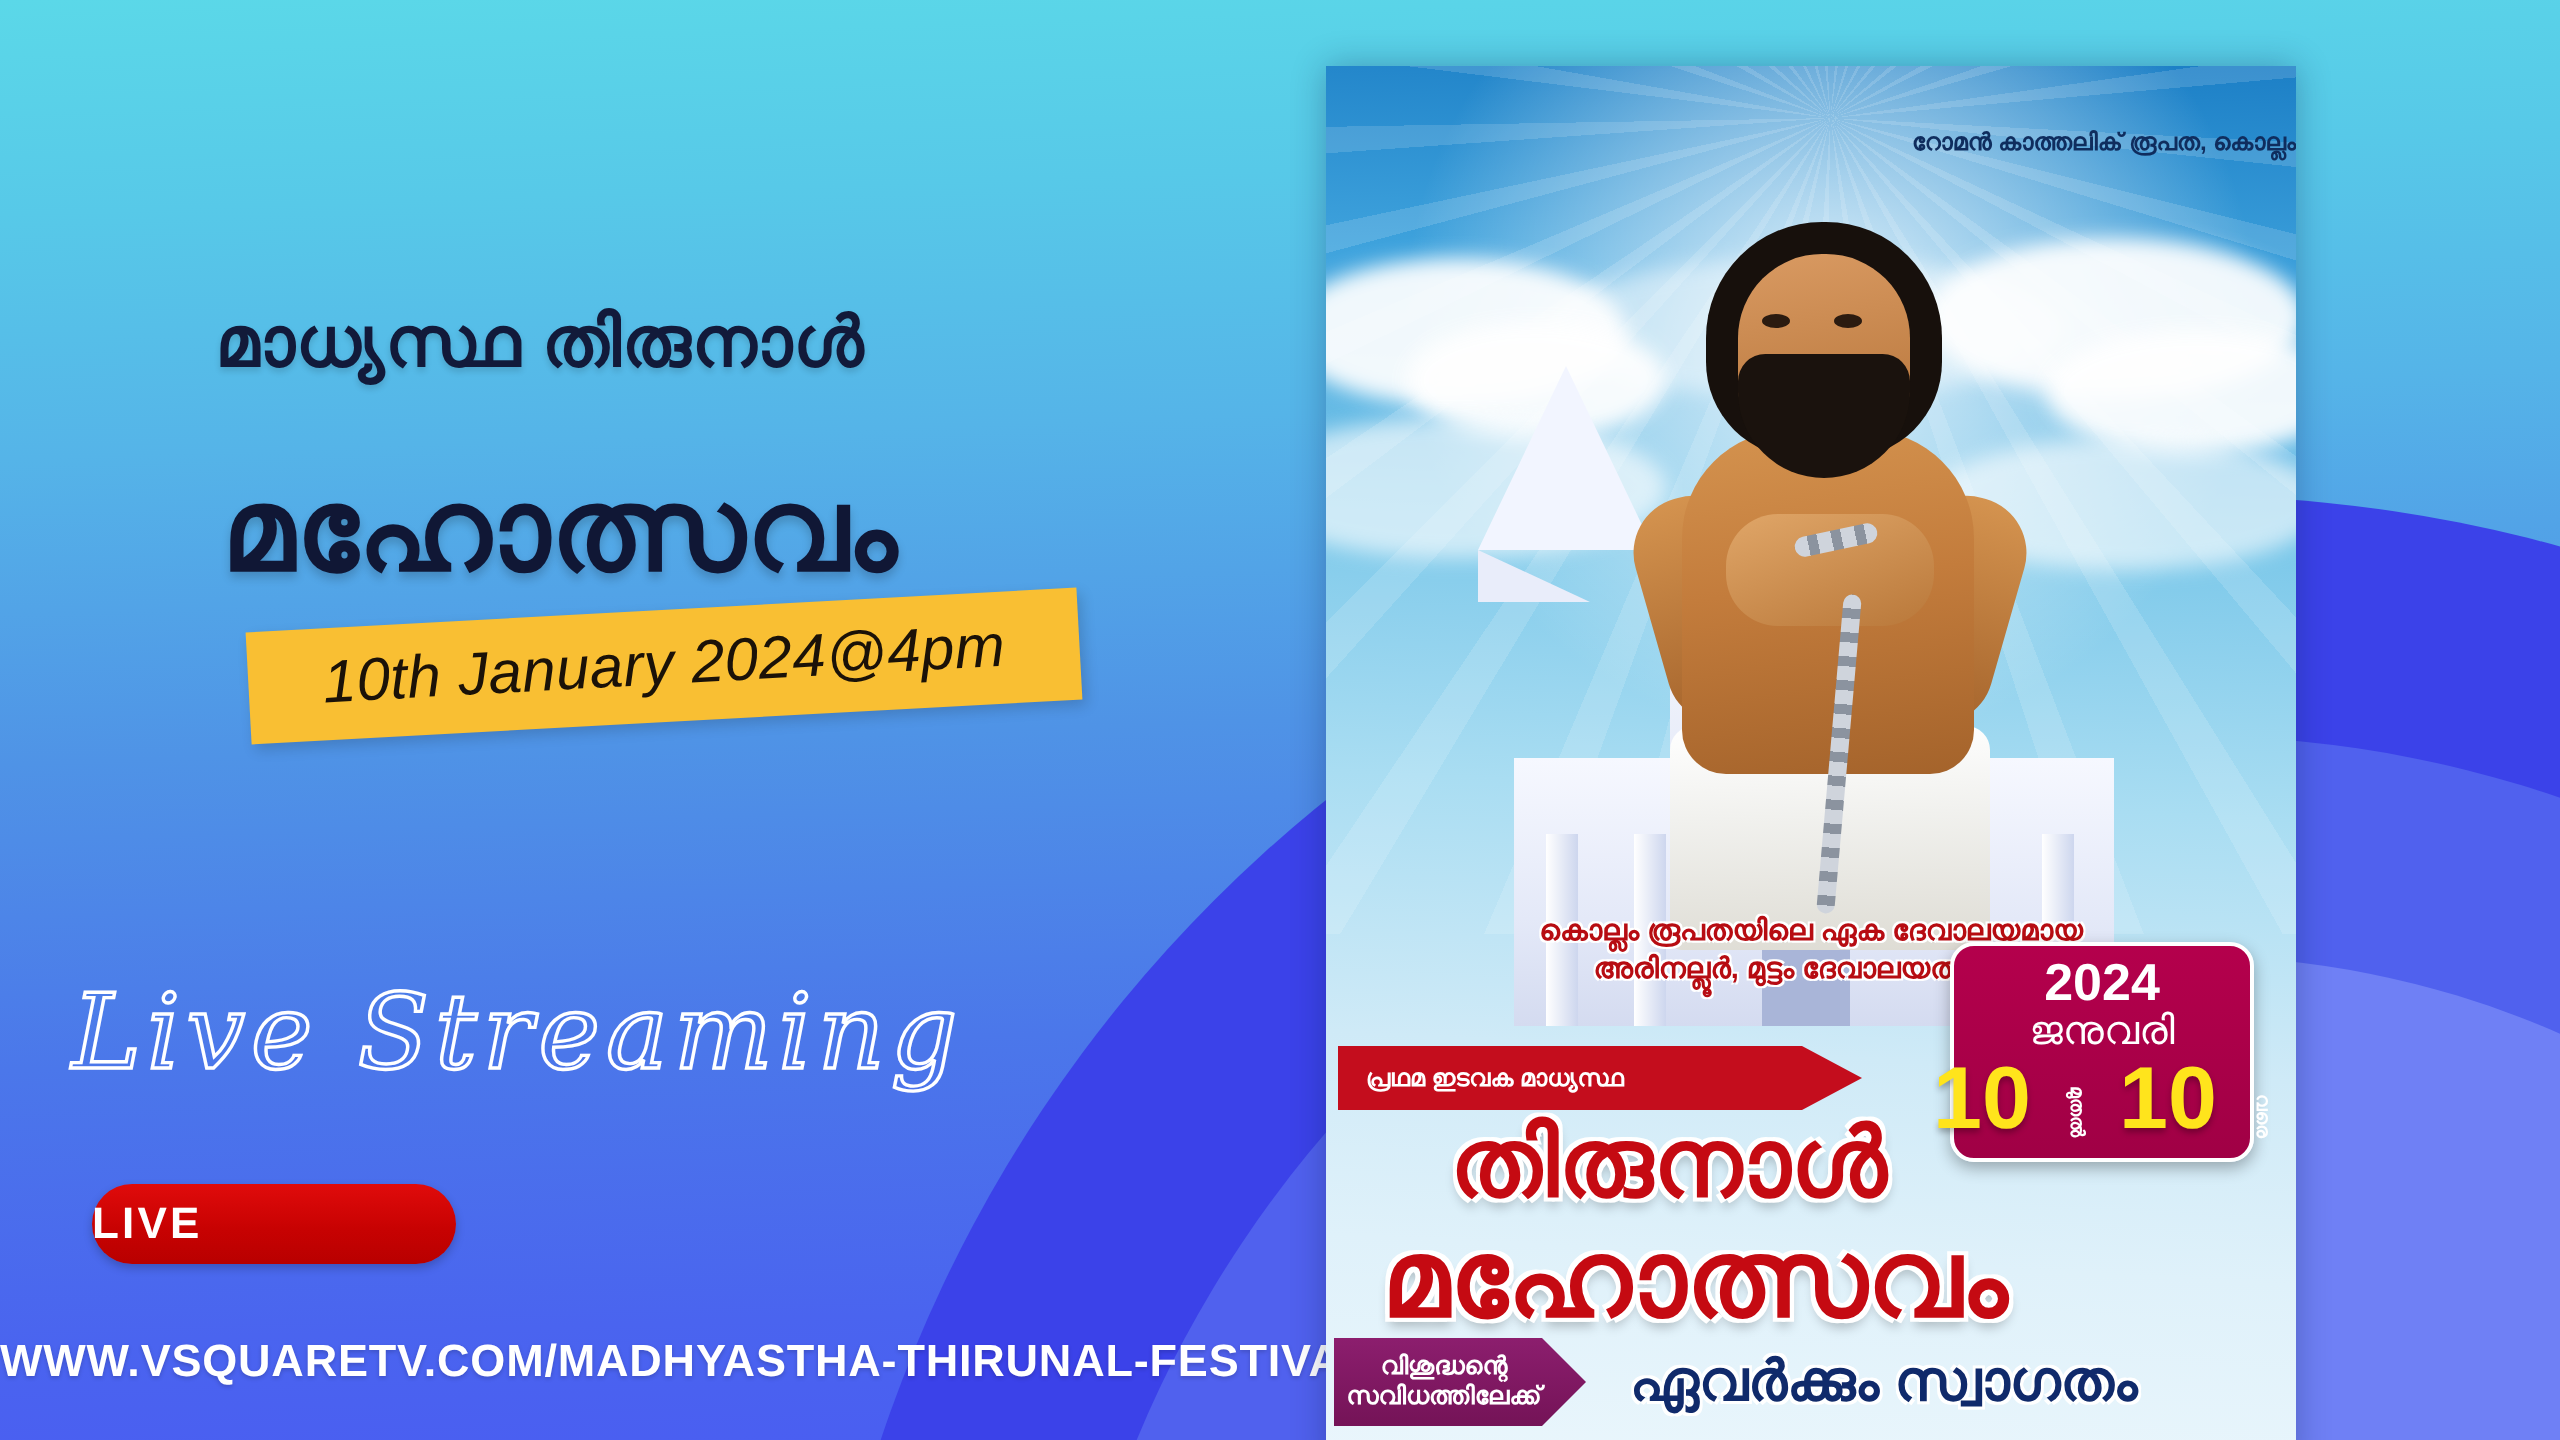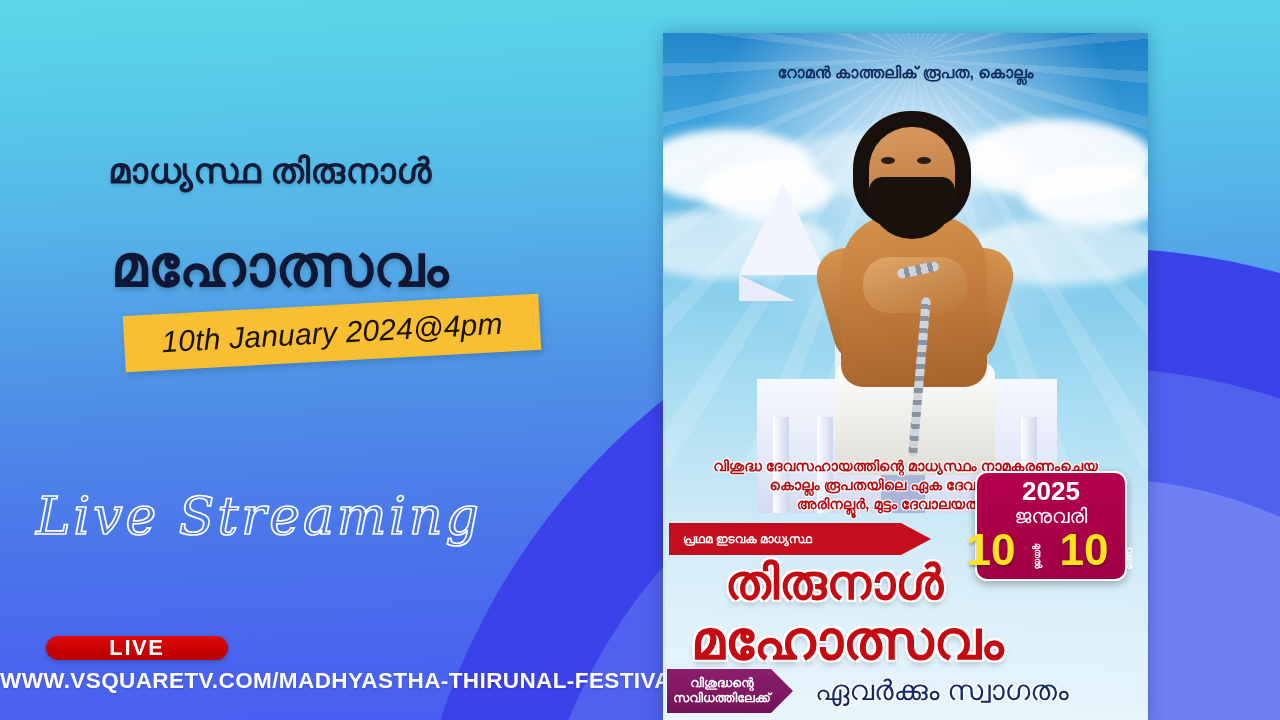--- a/index.html
+++ b/index.html
@@ -21,21 +21,20 @@
   
   #left-col { position:absolute; left:0; top:0; width:660px; height:720px; z-index:3; }
 
   #title-sub {
     position:absolute; left:0; right:120px; top:152px;
     text-align:center;
     font-size:35px; font-weight:700; color:#121a3a;
     letter-spacing:0.5px;
     text-shadow:0 2px 3px rgba(0,0,0,.14);
     white-space:nowrap;
-    font-family:Liberation Serif, serif;
   }
   #title-main {
     position:absolute; left:0; right:100px; top:232px;
     text-align:center;
     font-size:58px; font-weight:700; color:#101735;
     letter-spacing:0.5px;
     text-shadow:0 3px 5px rgba(0,0,0,.18);
     white-space:nowrap;
   }
   #date-banner {
@@ -63,25 +62,25 @@
   }
 
   #contact-line {
     position:absolute; left:44px; top:562px;
     font-size:20.5px; font-weight:500; color:#161d44;
     letter-spacing:.1px; white-space:nowrap;
   }
   #contact-line .sep { color:#161d44; padding:0 3px; }
 
   #live-button {
-    position:absolute; left:46px; top:636px;
-    width:182px; height:24px; border-radius:22px;
+    position:absolute; left:46px; top:592px;
+    width:182px; height:40px; border-radius:22px;
     background:linear-gradient(180deg,#e00b0b 0%,#c80202 55%,#b80000 100%);
     border:none; cursor:pointer;
-    display:flex; align-items:center; justify-content:center;
+    display:flex; align-items:center; justify-content:flex-start;
     box-shadow:0 2px 5px rgba(0,0,0,.22);
   }
   #live-button-label {
     color:#fff; font-size:22px; font-weight:700; letter-spacing:1.6px;
   }
 
   #bottom-url {
     position:absolute; left:0; top:668px; width:644px;
     text-align:center;
     font-size:22.5px; font-weight:700; color:#ffffff;
@@ -214,22 +213,23 @@
   }
   #poster-place {
     margin-top:7px;
     font-size:19px; font-weight:700; color:#a8108f;
     text-shadow:-1.2px -1.2px 0 #fff, 1.2px -1.2px 0 #fff,
                 -1.2px 1.2px 0 #fff, 1.2px 1.2px 0 #fff;
     white-space:nowrap;
   }
   #poster-diocese {
     margin-top:9px;
-    font-size:16px; font-weight:700; color:#0f2d5e;
-    white-space:nowrap;
+    font-size:12px; font-weight:700; color:#0f2d5e;
+    white-space:nowrap;
+    text-align:right;
   }
 
   #poster-body {
     position:absolute; left:0; right:0; top:424px; z-index:6; text-align:center;
   }
   .poster-desc-line {
     font-size:14.5px; font-weight:700; color:#b70c12; line-height:19px;
     text-shadow:-1px -1px 0 #fff, 1px -1px 0 #fff, -1px 1px 0 #fff, 1px 1px 0 #fff;
     white-space:nowrap;
   }
@@ -281,21 +281,21 @@
   }
   #savidham-banner {
     width:126px; height:44px;
     background:linear-gradient(180deg,#8c1e6e 0%,#741357 100%);
     clip-path:polygon(0 0,104px 0,126px 22px,104px 44px,0 44px);
     display:flex; flex-direction:column; justify-content:center;
     align-items:center; padding-right:16px;
   }
   .savidham-line { font-size:12.5px; font-weight:700; color:#ffffff; line-height:15px; white-space:nowrap; }
   #welcome-text {
-    font-size:28px; font-weight:400; color:#102a6b;
+    font-size:28px; font-weight:700; color:#102a6b;
     text-shadow:-1.4px -1.4px 0 #fff,1.4px -1.4px 0 #fff,-1.4px 1.4px 0 #fff,1.4px 1.4px 0 #fff;
     white-space:nowrap;
   }
 </style>
 </head>
 <body>
 
 <div id="arcs">
   <div class="ring r1"></div>
   <div class="ring r2"></div>
@@ -367,34 +367,33 @@
     <div id="saint-beard"></div>
     <div class="saint-eye" id="saint-eye-l"></div>
     <div class="saint-eye" id="saint-eye-r"></div>
   </div>
 
   <div id="poster-head">
     <div id="poster-diocese">റോമൻ കാത്തലിക് രൂപത, കൊല്ലം</div>
   </div>
 
   <div id="poster-body">
-    <div class="poster-desc-line">വിശുദ്ധ ദേവസഹായത്തിന്റെ മാധ്യസ്ഥം നാമകരണംചെയ്ത</div>
     <div class="poster-desc-line">കൊല്ലം രൂപതയിലെ ഏക ദേവാലയമായ</div>
     <div class="poster-desc-line">അരിനല്ലൂർ, മുട്ടം ദേവാലയത്തിലെ</div>
   </div>
 
   <div id="prathama-banner">
     <span id="prathama-text">പ്രഥമ ഇടവക മാധ്യസ്ഥ</span>
   </div>
 
   <div id="thirunal-word">തിരുനാൾ</div>
   <div id="mahotsavam-word">മഹോത്സവം</div>
 
   <div id="date-badge">
-    <div id="badge-year">2025</div>
+    <div id="badge-year">2024</div>
     <div id="badge-month">ജനുവരി</div>
     <div id="badge-days">
       <span class="badge-num">10</span>
       <span class="badge-vert">മുതൽ</span>
       <span class="badge-num">10</span>
       <span class="badge-vert">വരെ</span>
     </div>
   </div>
 
   <div id="welcome-row">

